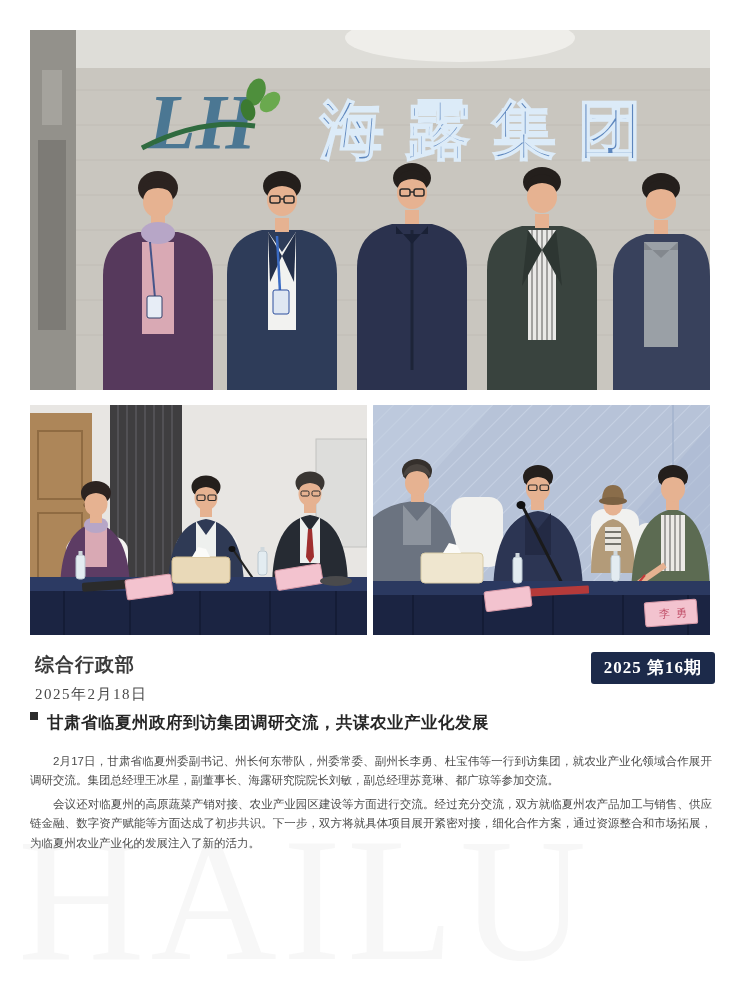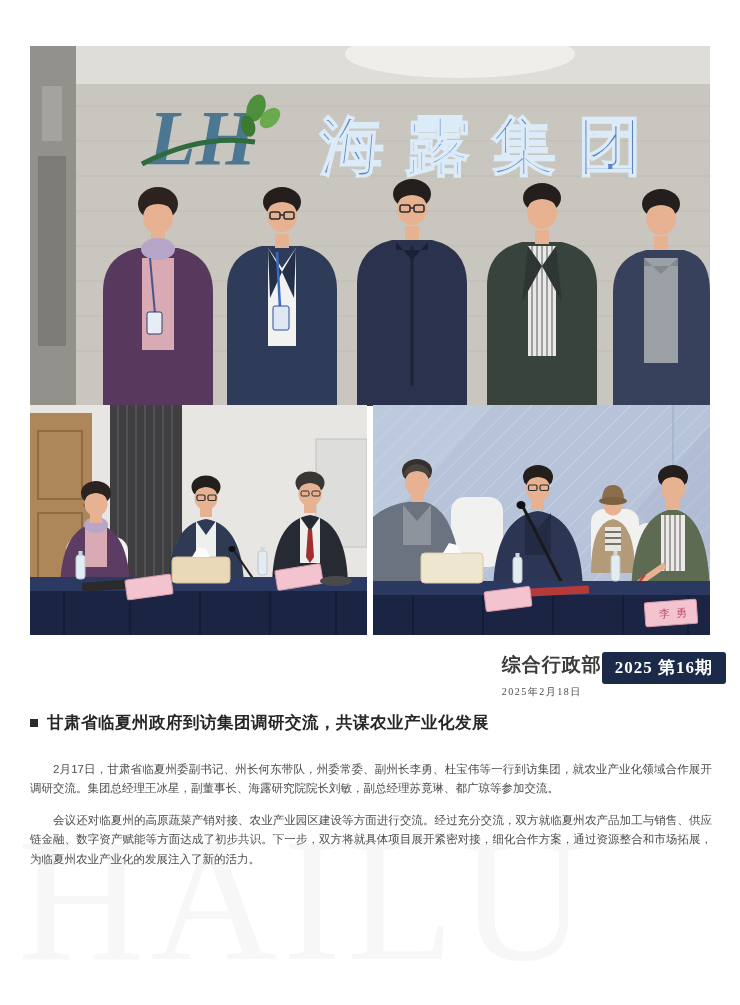--- a/index.html
+++ b/index.html
@@ -6,45 +6,45 @@
   html,body { background:#ffffff; }
   body {
     width:740px; height:1005px; position:relative; overflow:hidden;
     font-family:"Liberation Sans","DejaVu Sans",sans-serif; color:#4c4c4c;
   }
   .page { position:absolute; inset:0; background:#fff; }
 
   
   .photo { position:absolute; overflow:hidden; background:#d8d6d2; }
   .photo svg { display:block; width:100%; height:100%; }
-  #photo-group   { left:30px; top:46px;  width:680px; height:360px; }
+  #photo-group   { left:30px; top:30px;  width:680px; height:360px; }
   #photo-left    { left:30px; top:405px; width:337px; height:230px; }
   #photo-right   { left:373px; top:405px; width:337px; height:230px; }
 
   
-  .masthead { position:absolute; left:46px; top:652px; width:680px;
-              display:flex; justify-content:flex-end; align-items:flex-start; }
+  .masthead { position:absolute; left:35px; top:652px; width:680px;
+              display:flex; justify-content:space-between; align-items:flex-start; }
   .dept { font-family:"Liberation Serif","DejaVu Serif",serif;
           font-size:19px; font-weight:bold; color:#3a3a3a; letter-spacing:1px; }
   .date { font-family:"Liberation Serif","DejaVu Serif",serif;
-          font-size:10px; color:#4a4a4a; margin-top:7px; letter-spacing:1.5px; }
+          font-size:15px; color:#4a4a4a; margin-top:7px; letter-spacing:1.5px; }
   .issue-badge { background:#1c2a4a; color:#ffffff; border-radius:3px;
           font-family:"Liberation Serif","DejaVu Serif",serif;
           font-size:17px; font-weight:bold; padding:4px 13px 5px; letter-spacing:1px; }
 
   
   .headline { position:absolute; left:30px; top:712px; width:680px;
-          display:flex; align-items:center; gap:9px; }
+          display:flex; gap:9px; }
   .headline .bullet { width:8px; height:8px; background:#2b2b2b; flex:0 0 auto; }
   .headline .h-text { font-size:16.5px; font-weight:bold; color:#262626; letter-spacing:0.5px; }
 
   
   .article { position:absolute; left:30px; top:748px; width:682px; z-index:1; }
   .article p { font-size:11.5px; line-height:19.4px; color:#4c4c4c;
-          text-align:justify; text-indent:2em; margin:12px 0 2px 0; }
+          text-align:justify; text-indent:2em; margin:4px 0 2px 0; }
 
   .watermark { position:absolute; left:18px; top:800px; z-index:0;
           font-family:"Liberation Serif","DejaVu Serif",serif;
           font-size:175px; font-weight:normal; letter-spacing:6px;
           color:rgba(120,120,120,0.06); user-select:none; white-space:nowrap; }
 </style>
 </head>
 <body>
 
 <div class="page">

